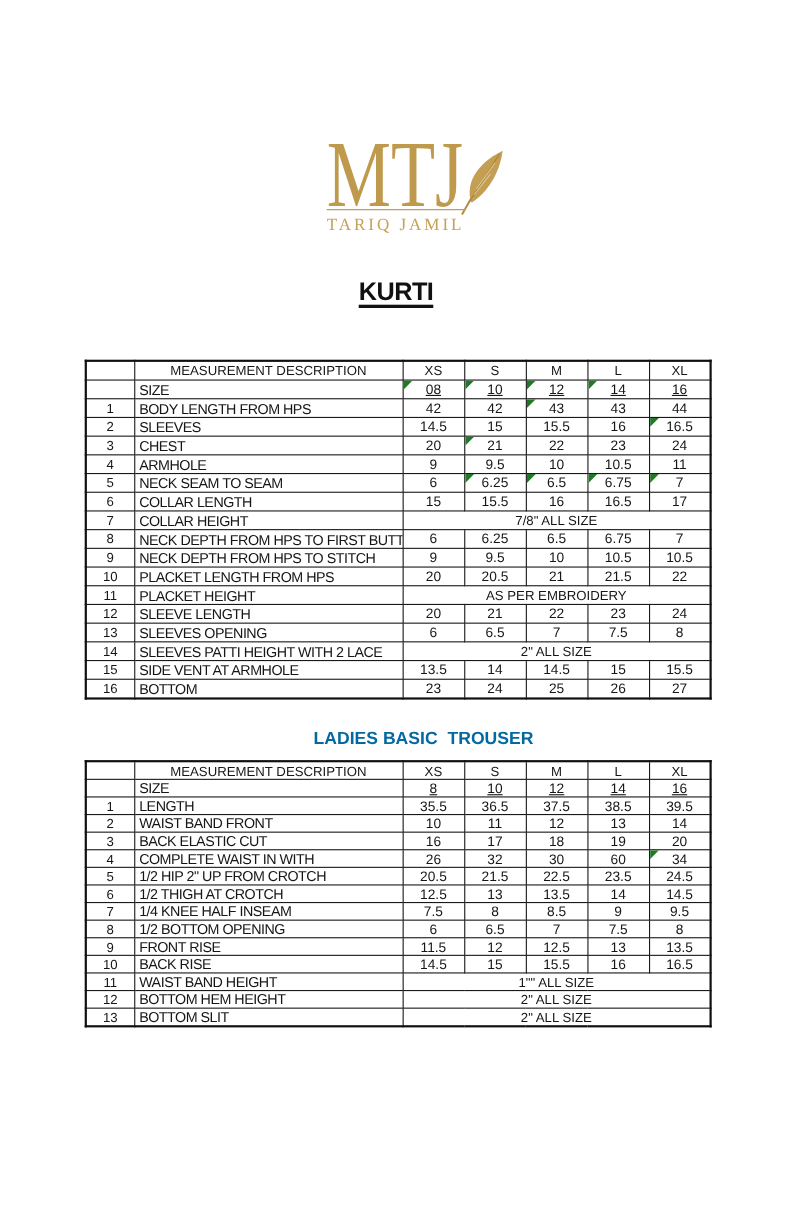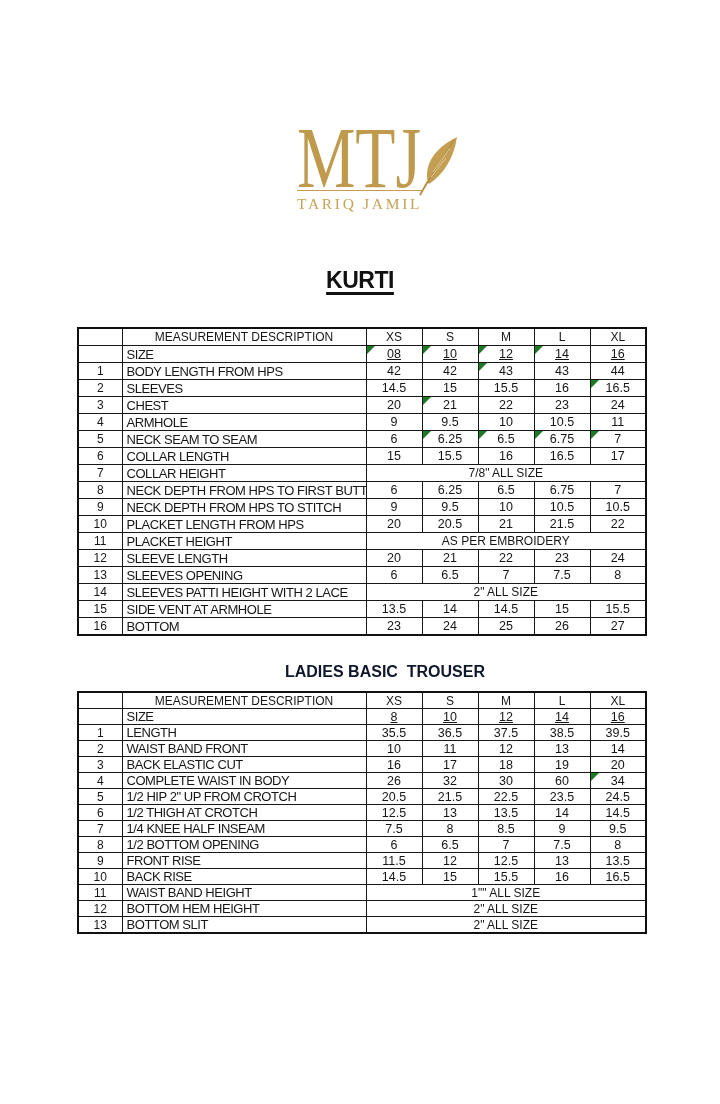--- a/index.html
+++ b/index.html
@@ -5,23 +5,23 @@
   html,body{margin:0;padding:0;background:#fff;}
   .page{position:relative;width:720px;height:1104px;background:#ffffff;overflow:hidden;
         font-family:"Liberation Sans",sans-serif;color:#151515;border-radius:31px;}
 
   
   .logo-wrap{position:absolute;left:280px;top:108px;width:200px;height:112px;}
 
   
   .kurti-title{position:absolute;left:0;top:252px;width:720px;text-align:center;
     font-size:23px;font-weight:700;letter-spacing:-0.5px;color:#111;
-    text-decoration:underline;text-decoration-thickness:2.5px;text-underline-offset:4px;margin-top:15px;}
+    text-decoration:underline;text-decoration-thickness:2.5px;text-underline-offset:4px;}
   .trouser-title{position:absolute;left:50px;top:663px;width:670px;text-align:center;
-    font-size:16px;font-weight:700;color:#0f172a;white-space:pre;}
+    font-size:16px;font-weight:700;color:#0369a1;white-space:pre;}
 
   
   .mtable{position:absolute;left:77px;width:568px;border-collapse:collapse;
     table-layout:fixed;background:#fff;border:2px solid #101010;}
   .t1{top:327px;}
   .t2{top:691px;}
   .mtable td,.mtable th{border:1px solid #181818;overflow:hidden;white-space:nowrap;
     text-align:center;vertical-align:middle;position:relative;font-weight:400;
     color:#161616;padding:0;}
   .t1 td,.t1 th{height:16px;}
@@ -275,21 +275,21 @@
           <td class="num">3</td>
           <td class="desc">BACK ELASTIC CUT</td>
           <td class="val">16</td>
           <td class="val">17</td>
           <td class="val">18</td>
           <td class="val">19</td>
           <td class="val">20</td>
         </tr>
         <tr>
           <td class="num">4</td>
-          <td class="desc">COMPLETE WAIST IN BODY</td>
+          <td class="desc">COMPLETE WAIST IN WITH</td>
           <td class="val">26</td>
           <td class="val">32</td>
           <td class="val">30</td>
           <td class="val">60</td>
           <td class="val">34<span class="flag"></span></td>
         </tr>
         <tr>
           <td class="num">5</td>
           <td class="desc">1/2 HIP 2" UP FROM CROTCH</td>
           <td class="val">20.5</td>

